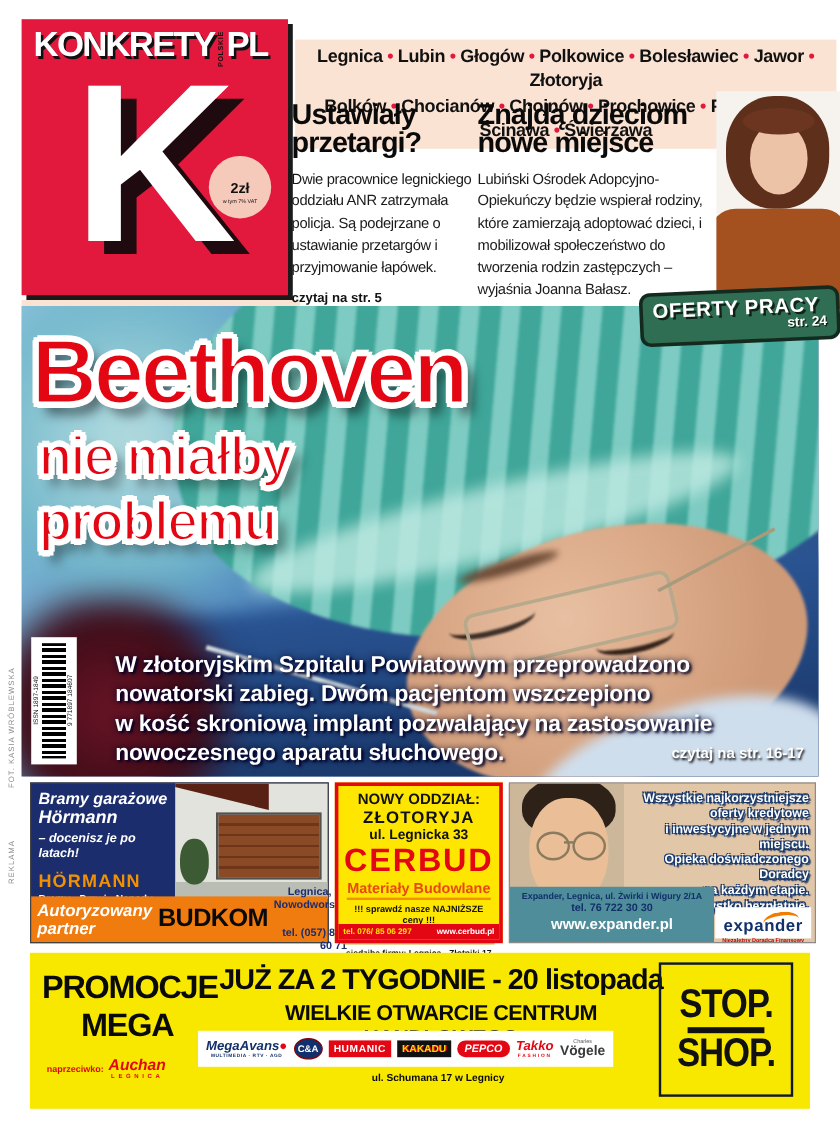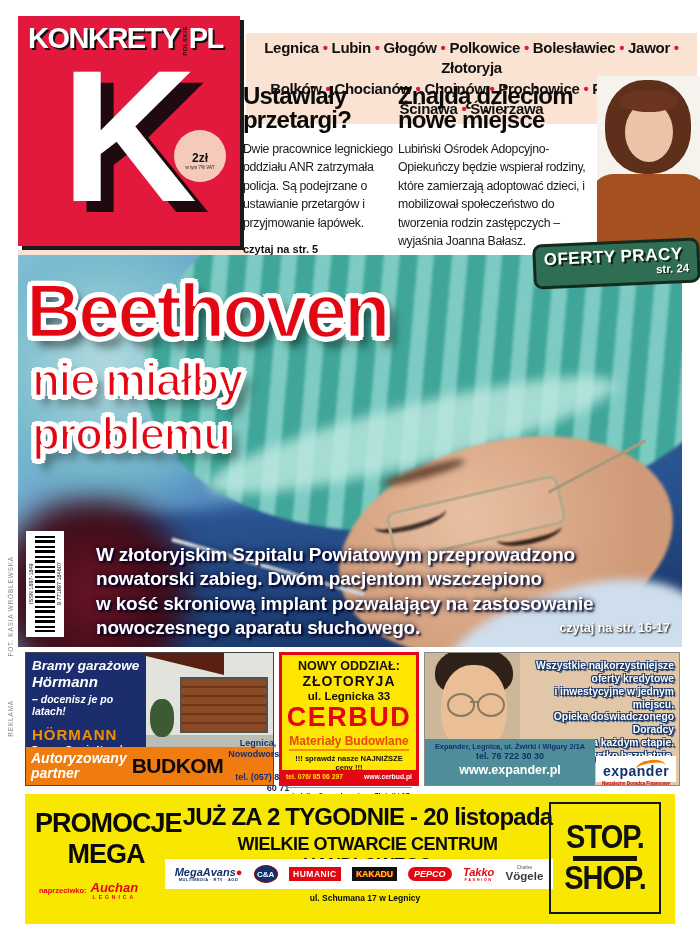--- a/index.html
+++ b/index.html
@@ -138,21 +138,21 @@
 
   
   .banner{position:absolute;left:25px;top:794px;width:650px;height:130px;background:#f8e800;}
   .bn-mega{position:absolute;left:10px;top:14px;width:142px;text-align:center;font-size:27px;font-weight:900;color:#0a0a0a;line-height:1.15;letter-spacing:-1px;}
   .bn-opp{position:absolute;left:14px;top:88px;display:flex;align-items:center;gap:4px;}
   .bn-opp-label{font-size:7.5px;font-weight:900;color:#e30613;}
   .bn-auchan{font-size:13px;font-weight:900;color:#e30613;font-style:italic;line-height:.9;}
   .bn-auchan-sub{font-size:5px;font-weight:bold;color:#e30613;letter-spacing:3px;text-align:center;}
   .bn-h1{position:absolute;left:150px;top:9px;width:385px;text-align:center;font-size:24px;font-weight:900;color:#0a0a0a;letter-spacing:-0.8px;}
   .bn-h2{position:absolute;left:150px;top:40px;width:385px;text-align:center;font-size:18px;font-weight:900;color:#0a0a0a;letter-spacing:-0.5px;}
-  .bn-strip{position:absolute;left:140px;top:65px;width:388px;height:30px;background:#fff;display:flex;align-items:center;justify-content:space-around;padding:0 4px;box-sizing:border-box;}
+  .bn-strip{position:absolute;left:140px;top:65px;width:346px;height:30px;background:#fff;display:flex;align-items:center;justify-content:space-around;padding:0 4px;box-sizing:border-box;}
   .bn-addr{position:absolute;left:140px;top:99px;width:400px;text-align:center;font-size:8.5px;font-weight:900;color:#0a0a0a;}
   .lg{text-align:center;line-height:1;}
   .lg-ma{font-size:11px;font-weight:900;font-style:italic;color:#12306b;}
   .lg-ma-dot{color:#e30613;}
   .lg-ma-sub{font-size:4px;font-weight:bold;color:#12306b;letter-spacing:.5px;}
   .lg-ca{background:#12306b;color:#fff;font-size:8px;font-weight:900;border-radius:50%;width:22px;height:16px;display:flex;align-items:center;justify-content:center;border:1px solid #8a0000;}
   .lg-hu{background:#e30613;color:#fff;font-size:8.5px;font-weight:900;padding:2px 4px;letter-spacing:.5px;}
   .lg-kk{background:#111;color:#ffd400;font-size:8.5px;font-weight:900;padding:2px 4px;text-shadow:1px 0 0 #e30613;}
   .lg-pe{background:#e30613;color:#fff;font-size:9px;font-weight:900;font-style:italic;padding:2px 6px;border-radius:9px;}
   .lg-tk{font-size:11px;font-weight:900;color:#e30613;font-style:italic;}

